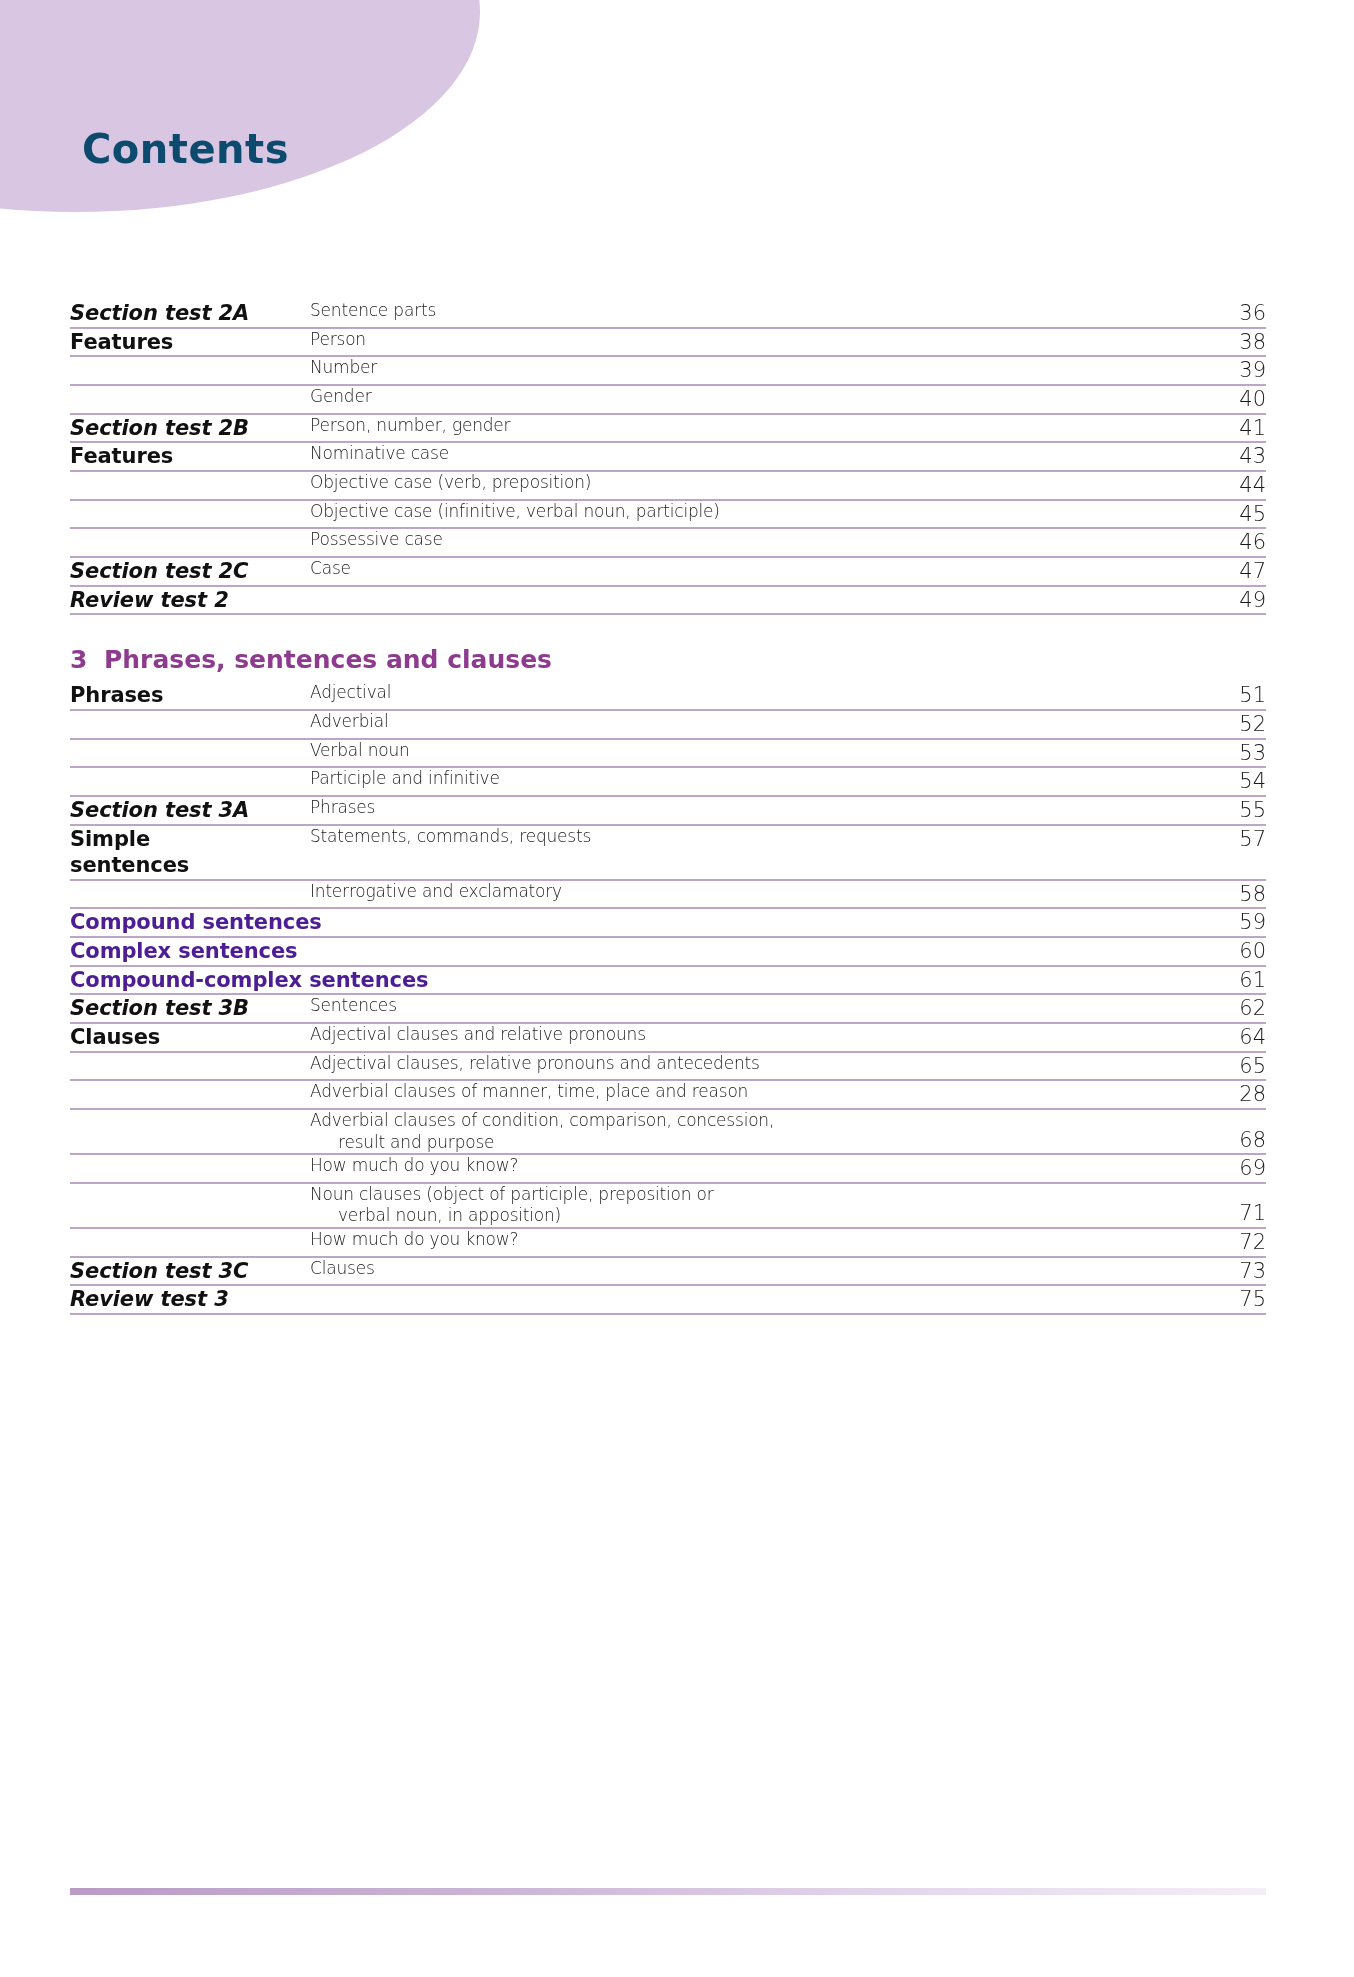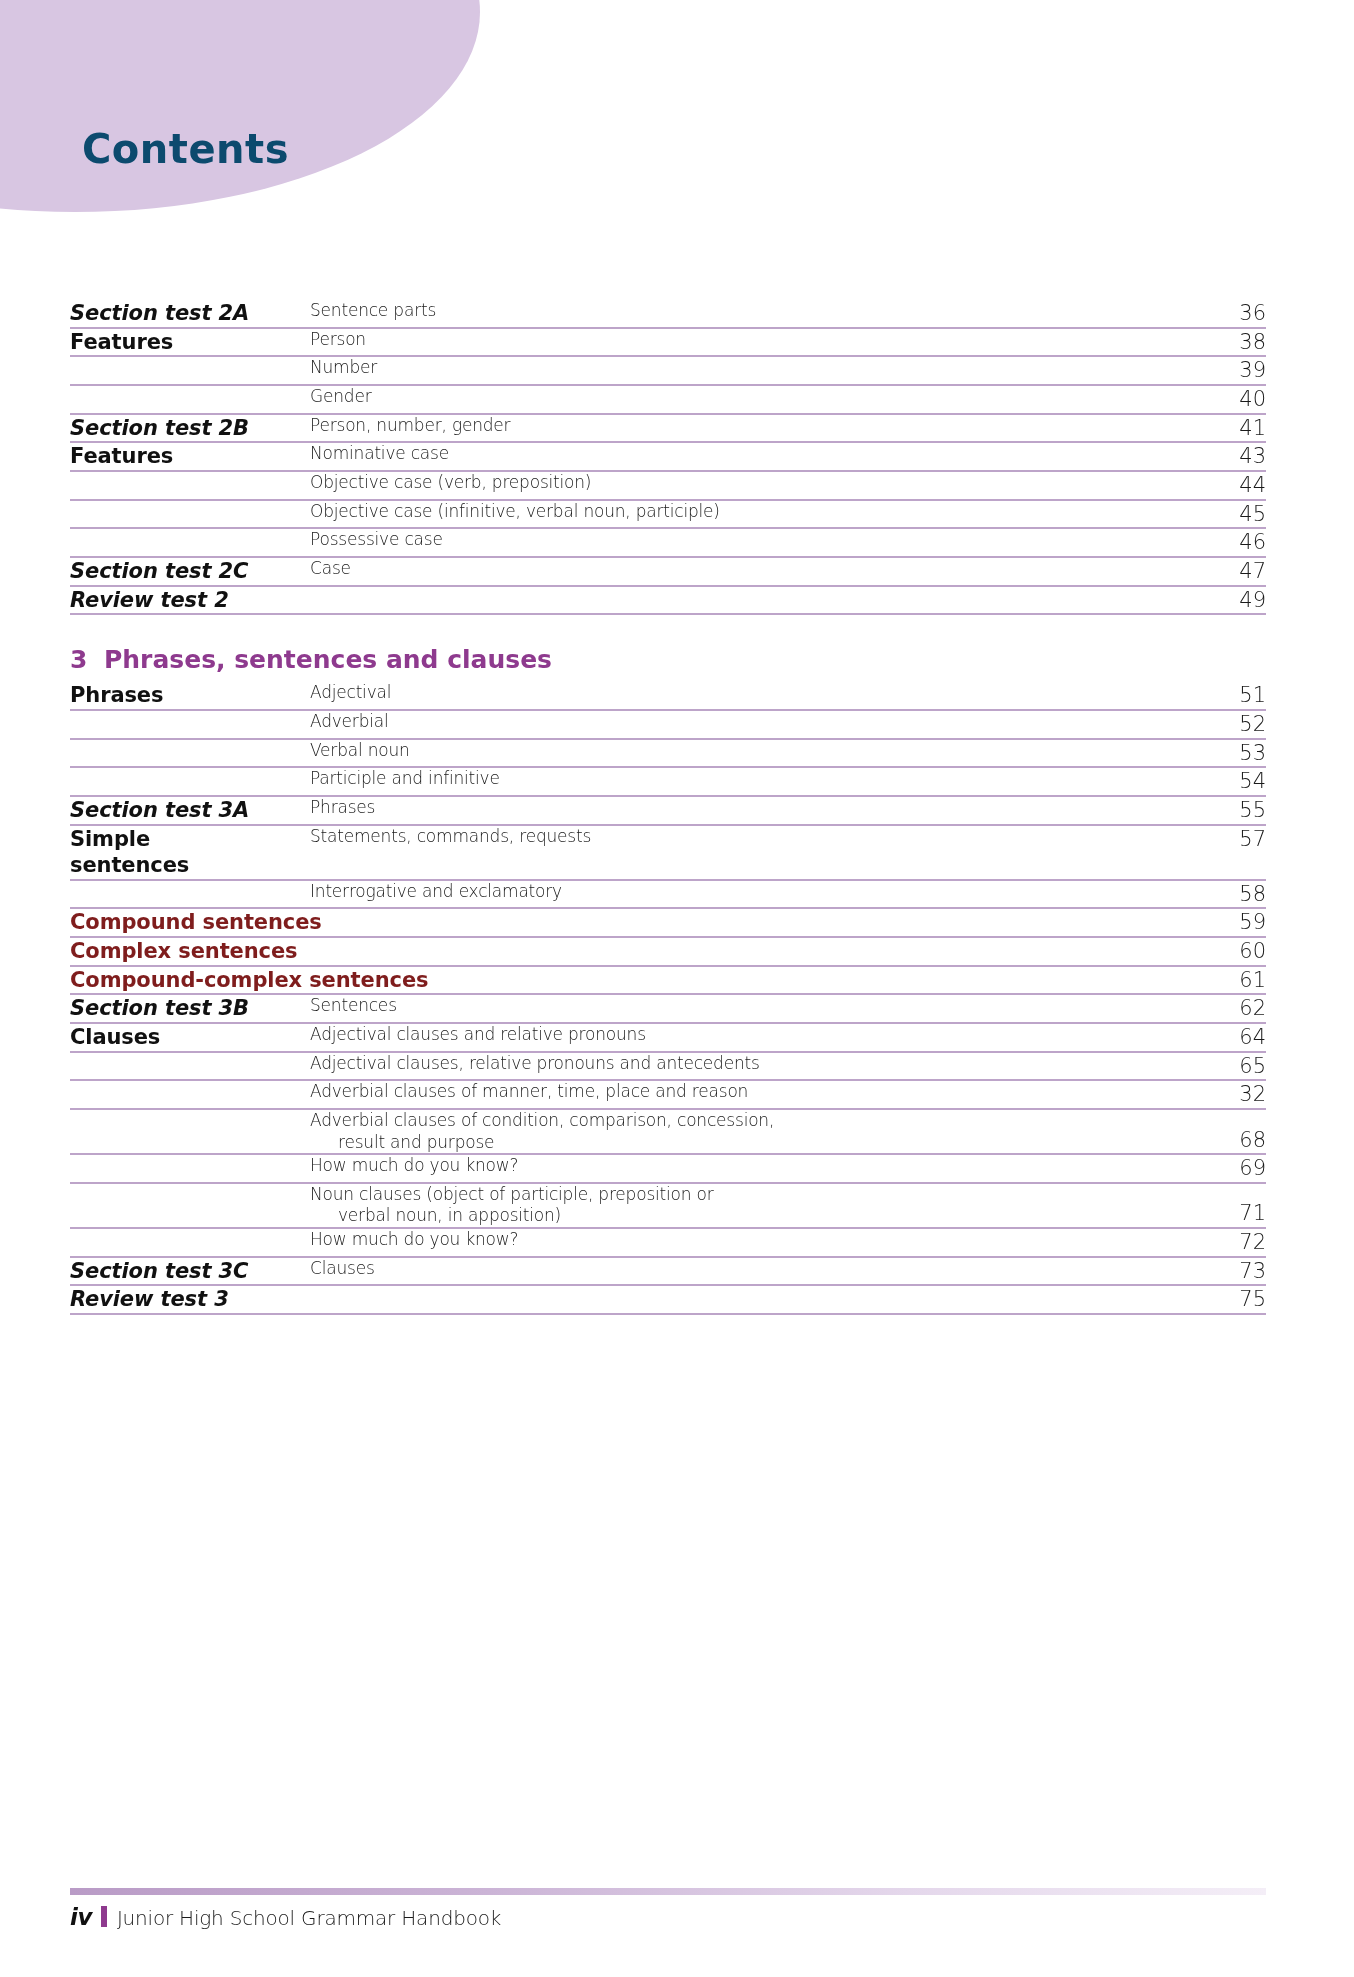--- a/index.html
+++ b/index.html
@@ -101,21 +101,21 @@
     text-align: right;
     line-height: 1.27;
     font-weight: 350;
   }
   .cell-page.align-last { vertical-align: bottom; }
 
   
   .cell-span {
     font-size: 21px;
     font-weight: bold;
-    color: #7f1d1d;
+    color: #4c1d95;
     padding: 6px 6px 9px 0;
     line-height: 1.27;
     letter-spacing: -0.1px;
   }
 
   
   .section-heading-row > td {
     border-bottom: none;
     padding: 30px 0 8px 0;
   }
@@ -329,21 +329,21 @@
           <td class="cell-page">64</td>
         </tr>
         <tr class="toc-row">
           <td class="cell-left"></td>
           <td class="cell-mid"><span>Adjectival clauses, relative pronouns and antecedents</span></td>
           <td class="cell-page">65</td>
         </tr>
         <tr class="toc-row">
           <td class="cell-left"></td>
           <td class="cell-mid"><span>Adverbial clauses of manner, time, place and reason</span></td>
-          <td class="cell-page">32</td>
+          <td class="cell-page">28</td>
         </tr>
         <tr class="toc-row">
           <td class="cell-left"></td>
           <td class="cell-mid"><span>Adverbial clauses of condition, comparison, concession,</span><span class="cont-line">result and purpose</span></td>
           <td class="cell-page align-last">68</td>
         </tr>
         <tr class="toc-row">
           <td class="cell-left"></td>
           <td class="cell-mid italic"><span>How much do you know?</span></td>
           <td class="cell-page">69</td>
@@ -371,18 +371,13 @@
           </td>
           <td class="cell-mid"></td>
           <td class="cell-page">75</td>
         </tr>
       </tbody>
   </table>
 </div>
 
 <div id="footer">
   <div id="footer-rule"></div>
-  <div id="footer-line">
-    <span id="footer-folio">iv</span>
-    <span id="footer-bar"></span>
-    <span id="footer-text">Junior High School Grammar Handbook</span>
-  </div>
 </div>
 
 </body></html>

